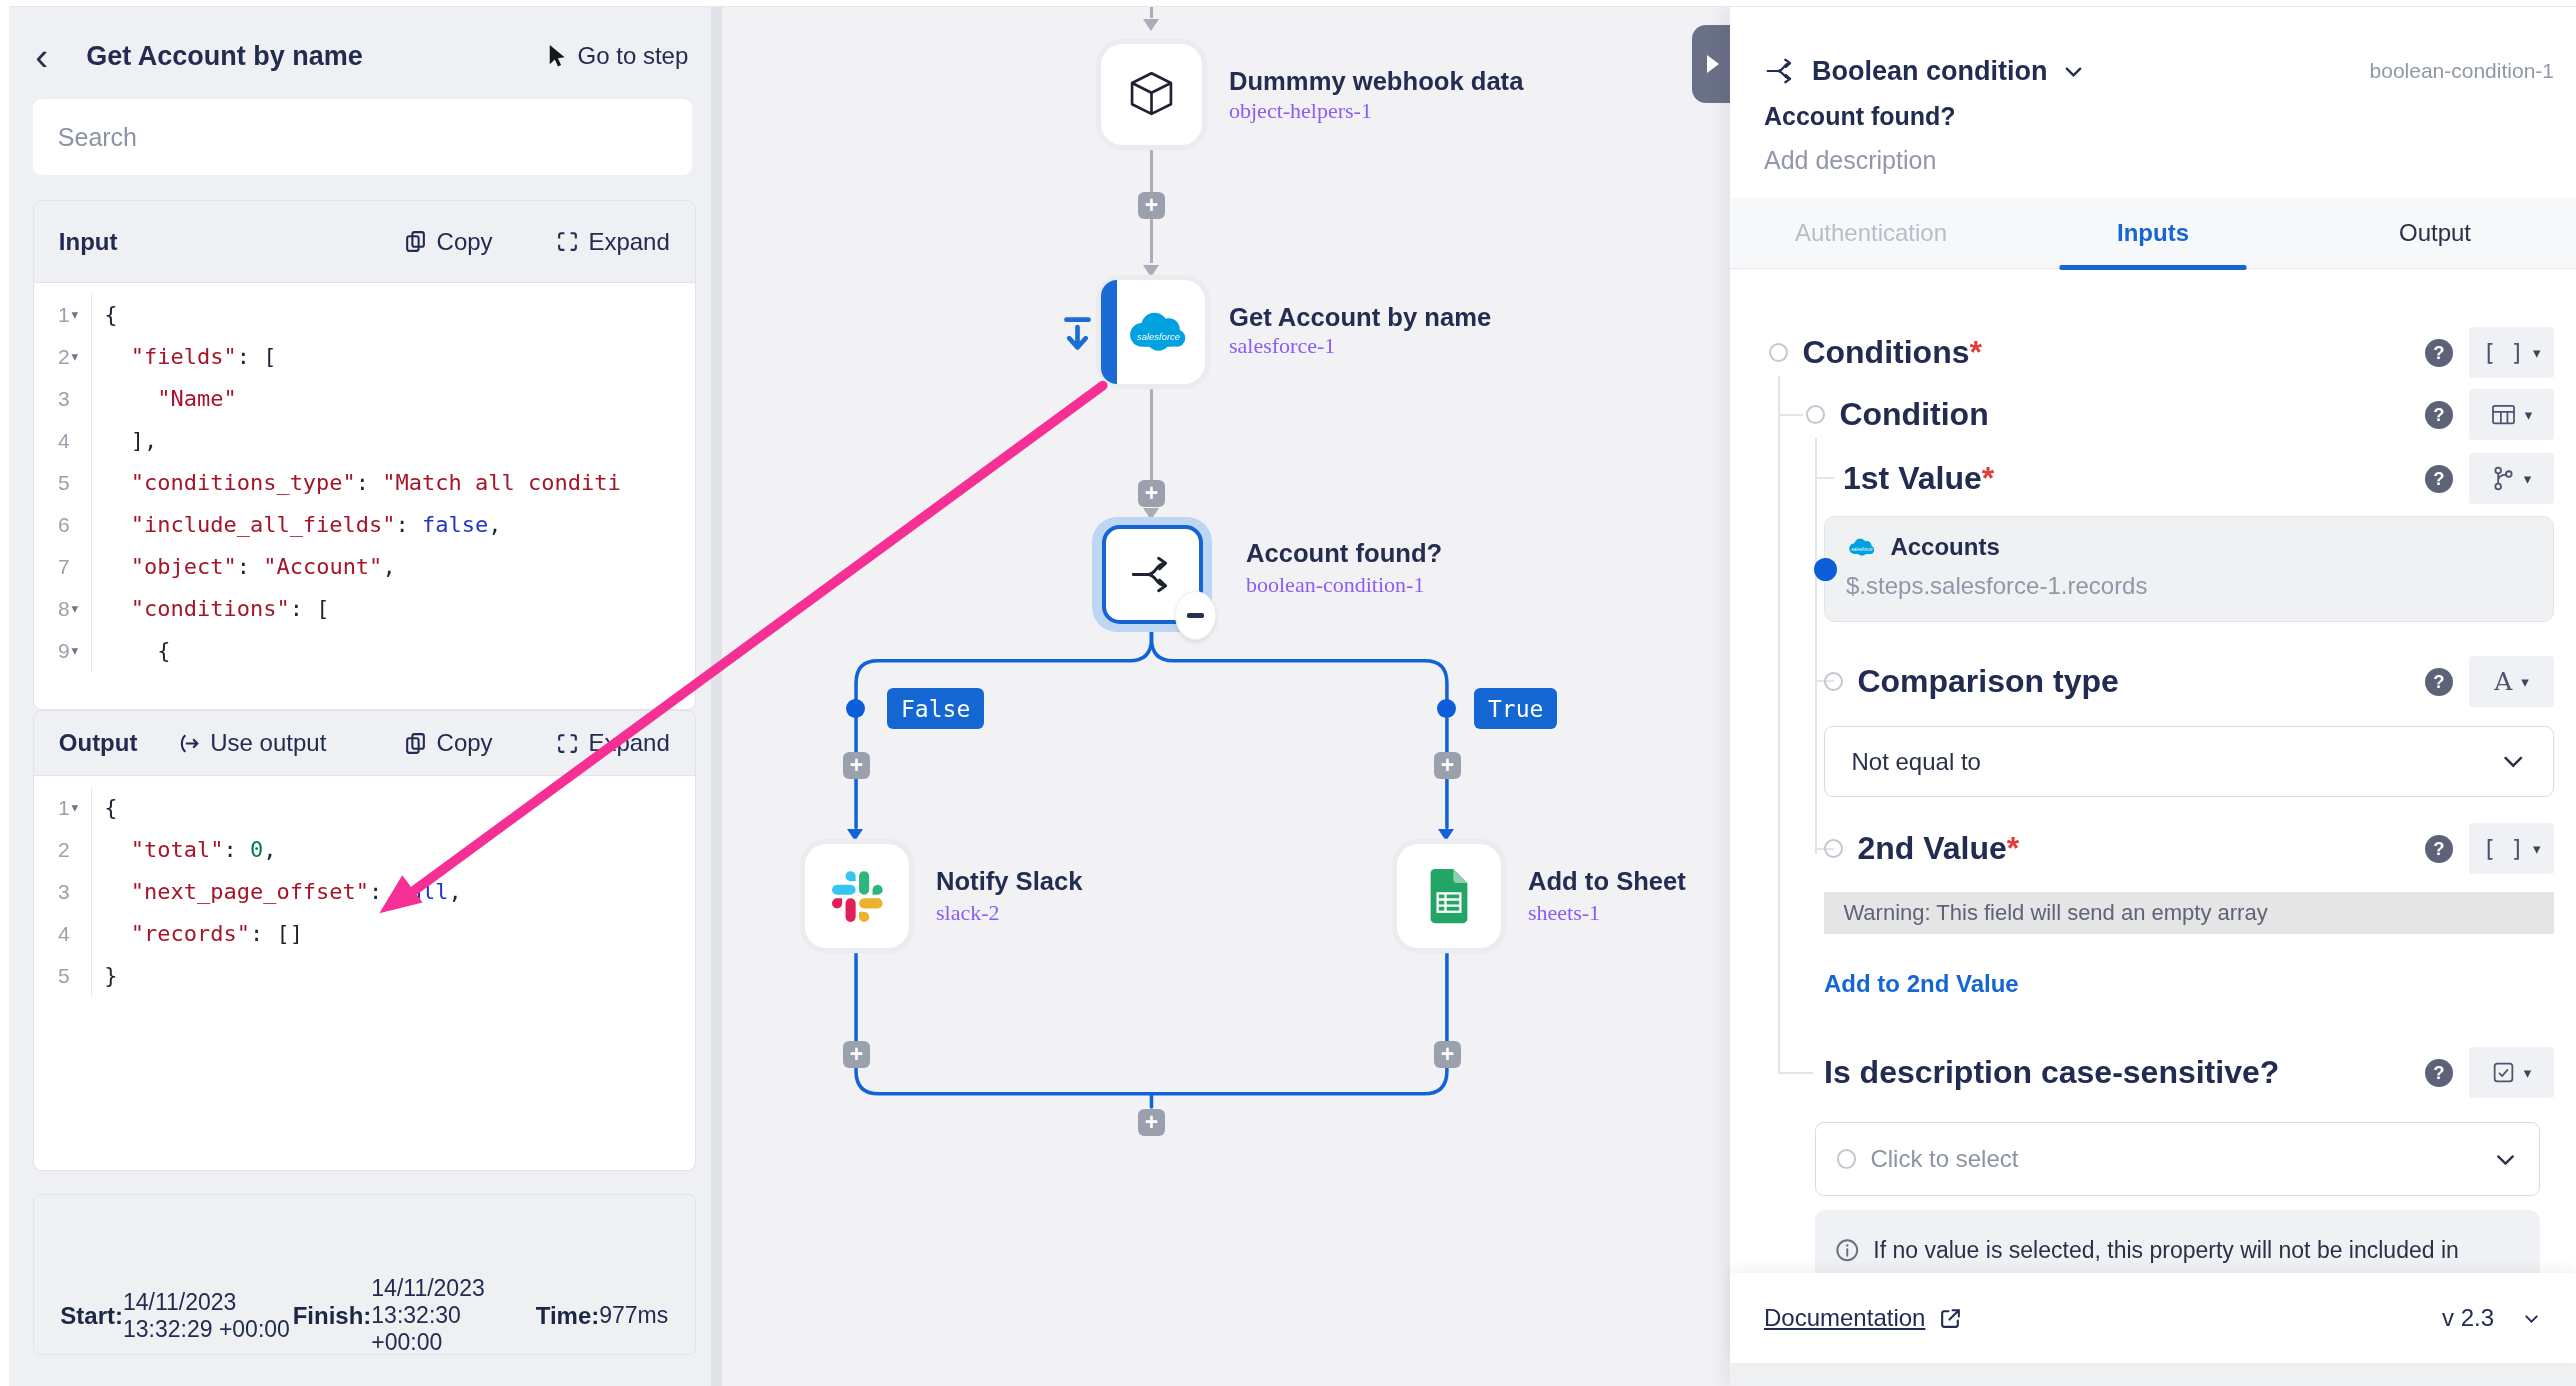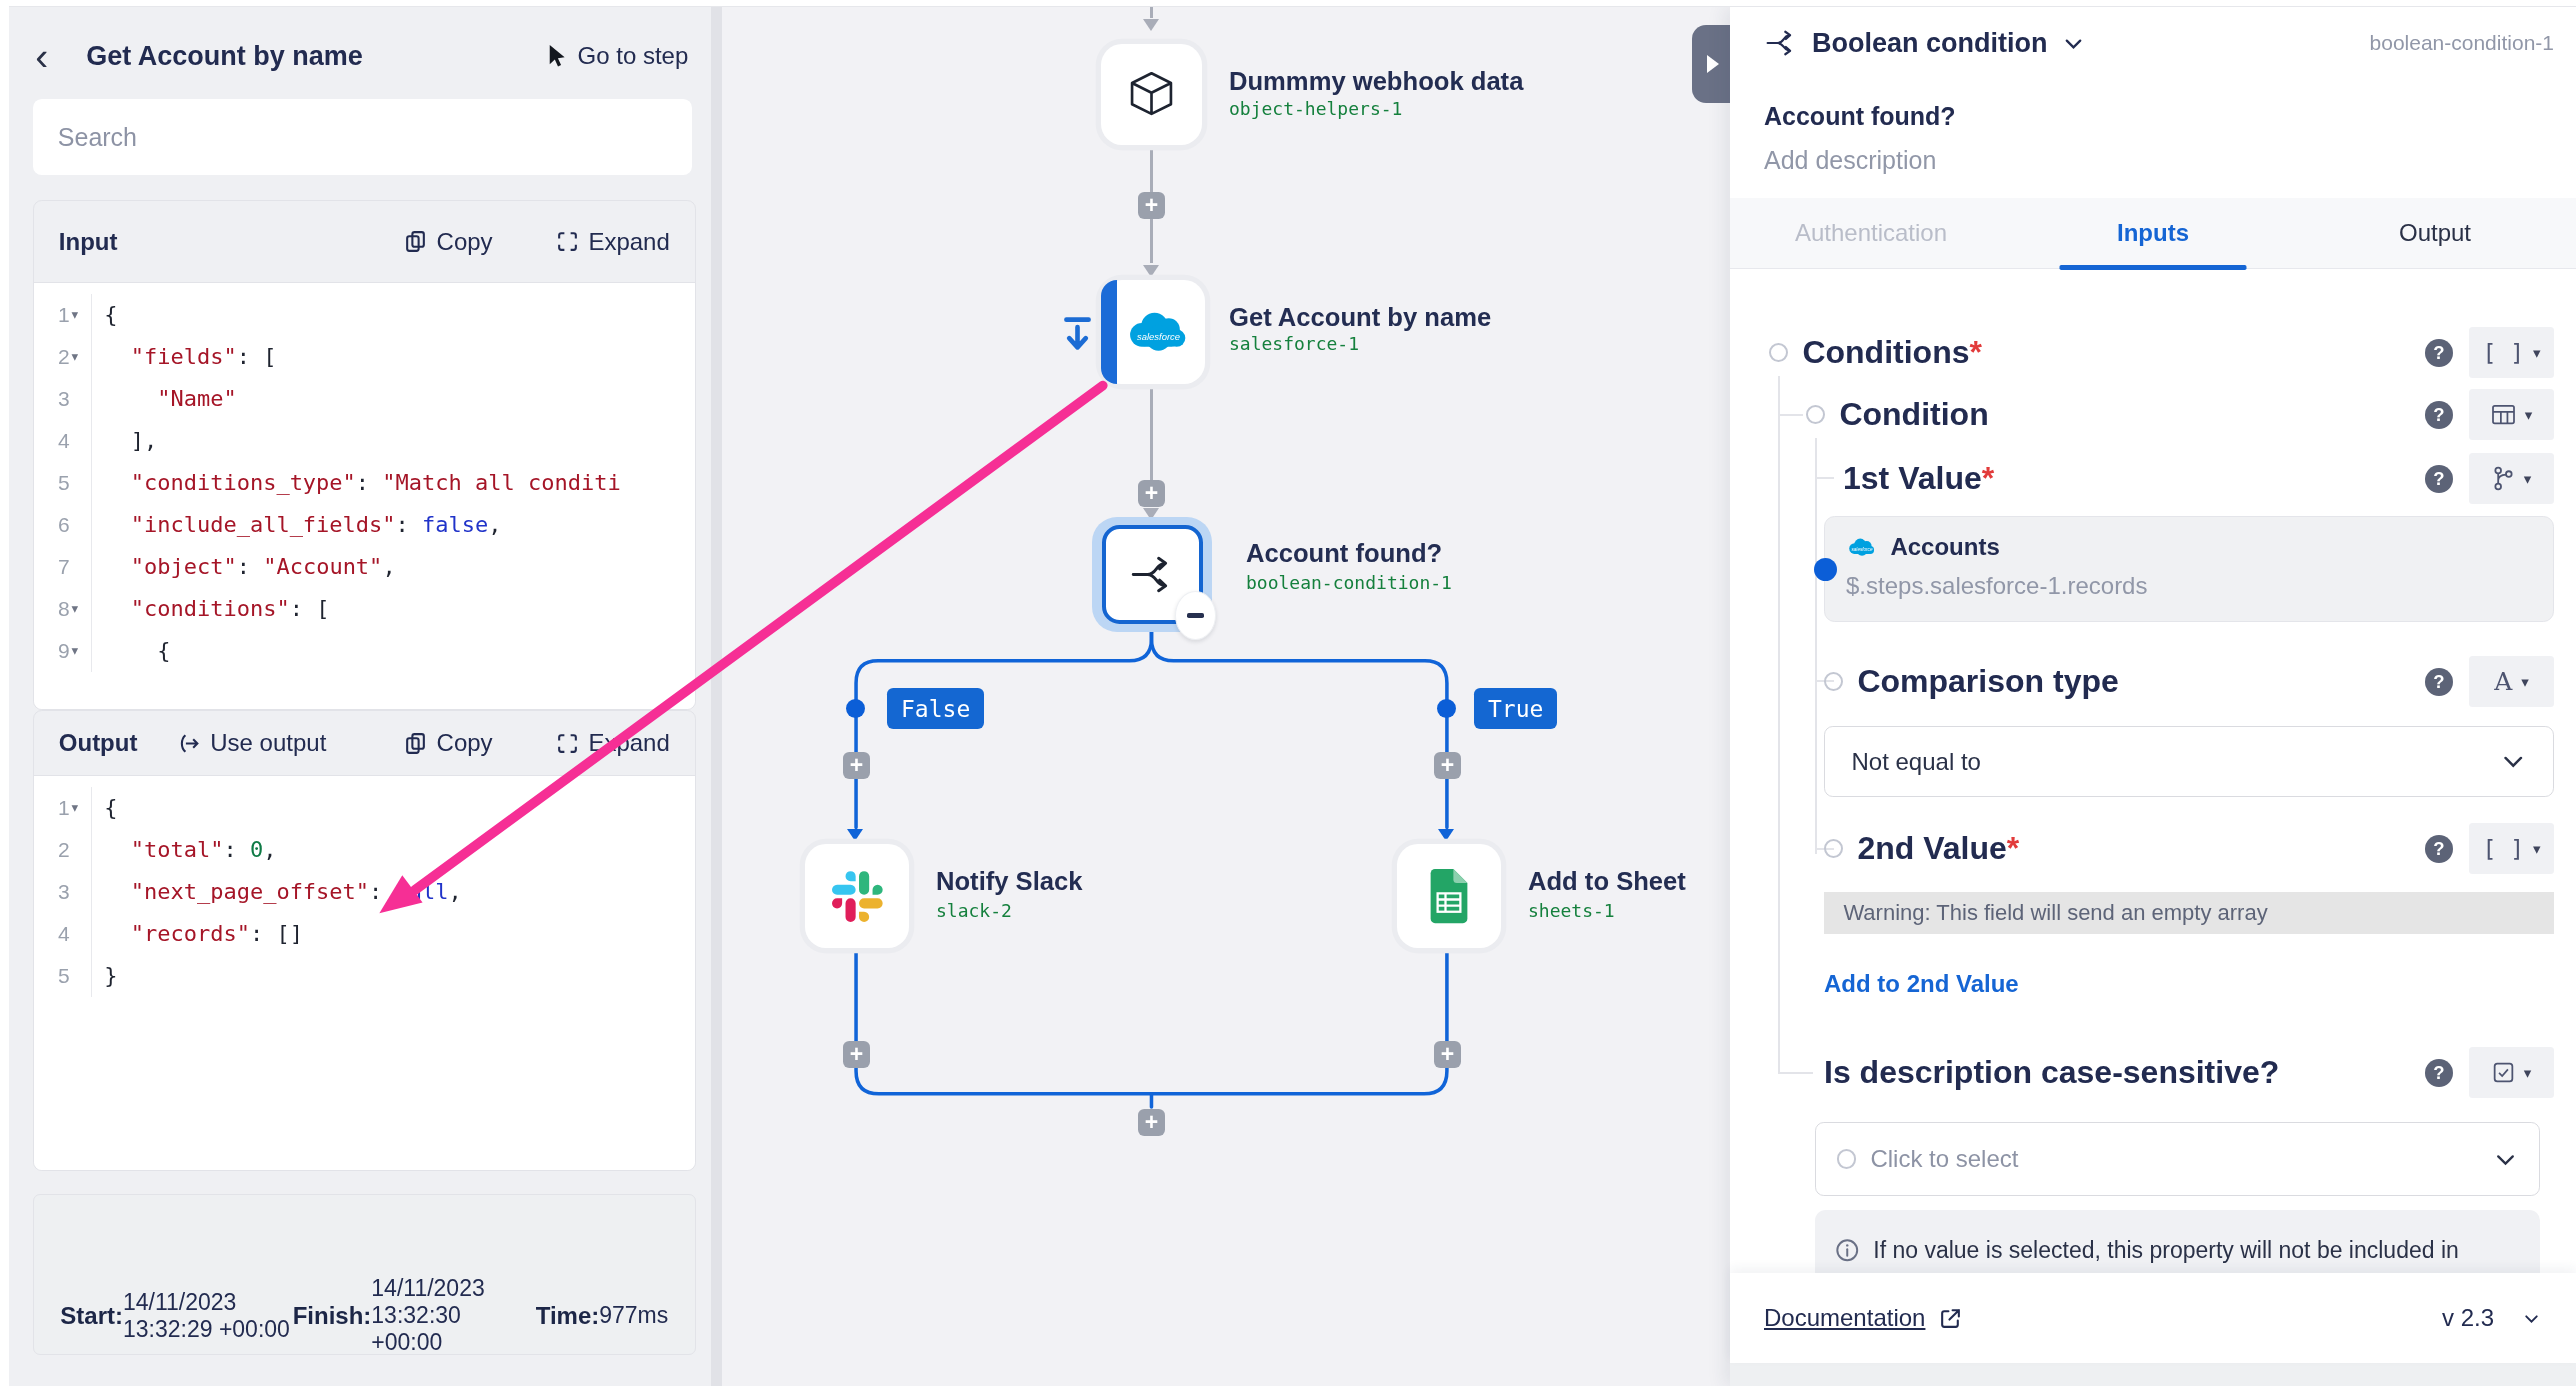--- a/index.html
+++ b/index.html
@@ -47,38 +47,38 @@
   .meta-label { font-size:24px; font-weight:700; color:#1c2647; }
   .meta-value { margin-left:auto; font-size:23px; color:#222b50; }
 
   
   #divider { left:711px; top:7px; width:10.6px; height:1380px; background:#e1e2e7; z-index:3; }
 
   
   #canvas { left:722px; top:7px; width:1008px; height:1380px; background:#f2f2f5; z-index:1; }
   .node { background:#ffffff; border-radius:21px; box-shadow:0 0 0 5.3px #ebecf0, 0 1.8px 5.3px rgba(20,24,40,.06); display:flex; align-items:center; justify-content:center; cursor:pointer; }
   .node-title { font-size:25.6px; font-weight:600; color:#232d52; white-space:nowrap; }
-  .node-sub { font-size:18px; color:#15803d; white-space:nowrap; }
+  .node-sub { font-size:22px; color:#8b5cf6; white-space:nowrap;font-family:Liberation Serif, serif; }
   .vline { width:2.6px; background:#a9adb8; }
   .plus { width:27px; height:27px; background:#9aa0ac; border-radius:6.2px; color:#ffffff; font-size:23px; font-weight:700; display:flex; align-items:center; justify-content:center; line-height:1; cursor:pointer; z-index:4; }
   .arrowhead { width:0; height:0; border-left:8.8px solid transparent; border-right:8.8px solid transparent; border-top:12.4px solid #a9adb8; }
   .arrowhead.blue { border-top-color:#1064d8; }
   .branch-badge { background:#1467d2; color:#ffffff; font-family:"DejaVu Sans Mono","Liberation Mono",monospace; font-size:23px; height:41px; padding:0 14px; display:flex; align-items:center; border-radius:6.2px; z-index:4; cursor:pointer; }
   .bdot { width:19.4px; height:19.4px; border-radius:50%; background:#0b5ed7; z-index:4; }
   #sf-bar { left:0; top:0; bottom:0; width:16px; background:#1b6bd7; border-radius:19.4px 0 0 19.4px; }
   #bool-halo { left:370px; top:510px; width:120px; height:115px; background:#bcd6f4; border-radius:25px; cursor:pointer; }
   #bool-core { left:9.7px; top:8px; width:101px; height:99px; background:#ffffff; border:4.4px solid #1465d1; border-radius:17.6px; display:flex; align-items:center; justify-content:center; }
   #bool-minus { left:453px; top:584px; width:41px; height:49px; background:#ffffff; border:1.8px solid #eef0f3; border-radius:50%; display:flex; align-items:center; justify-content:center; z-index:4; cursor:pointer; box-shadow:0 1.8px 4.4px rgba(20,24,40,.12); }
   #bool-minus span { display:block; width:17.6px; height:4.4px; background:#27304f; border-radius:1.8px; }
   #panel-toggle { left:970px; top:17.6px; width:41px; height:78px; background:#6a7186; border-radius:14px 0 0 14px; display:flex; align-items:center; justify-content:center; cursor:pointer; z-index:4; }
   #panel-toggle .tri { width:0; height:0; border-top:9.7px solid transparent; border-bottom:9.7px solid transparent; border-left:12.4px solid #ffffff; }
 
   
   #right-panel { left:1730px; top:7px; width:846px; height:1380px; background:#ffffff; box-shadow:-7px 0 16px rgba(35,45,82,.08); z-index:4; }
-  #rp-header { left:34px; top:13px; width:790px; height:46px; display:flex; align-items:center; }
+  #rp-header { left:34px; top:41px; width:790px; height:46px; display:flex; align-items:center; }
   #rp-title { font-size:27px; font-weight:700; color:#222b50; margin-left:14px; }
   #rp-title-chev { margin-left:14px; cursor:pointer; display:flex; }
   #rp-step-id { margin-left:auto; font-size:21px; color:#9197a8; }
   #rp-name { left:34px; top:95px; font-size:25px; font-weight:600; color:#222b50; }
   #rp-desc { left:34px; top:139px; font-size:25px; color:#9197a8; cursor:text; }
   #rp-tabs { left:0; top:191px; width:846px; height:71px; background:#f7f8fa; border-bottom:1.8px solid #e7e8ed; display:flex; }
   .tab { flex:1; display:flex; align-items:center; justify-content:center; font-size:24px; cursor:pointer; position:relative; }
   .tab.inactive { color:#b9bdc9; }
   .tab.active { color:#1565d4; font-weight:600; }
   .tab.plain { color:#2a3147; }

